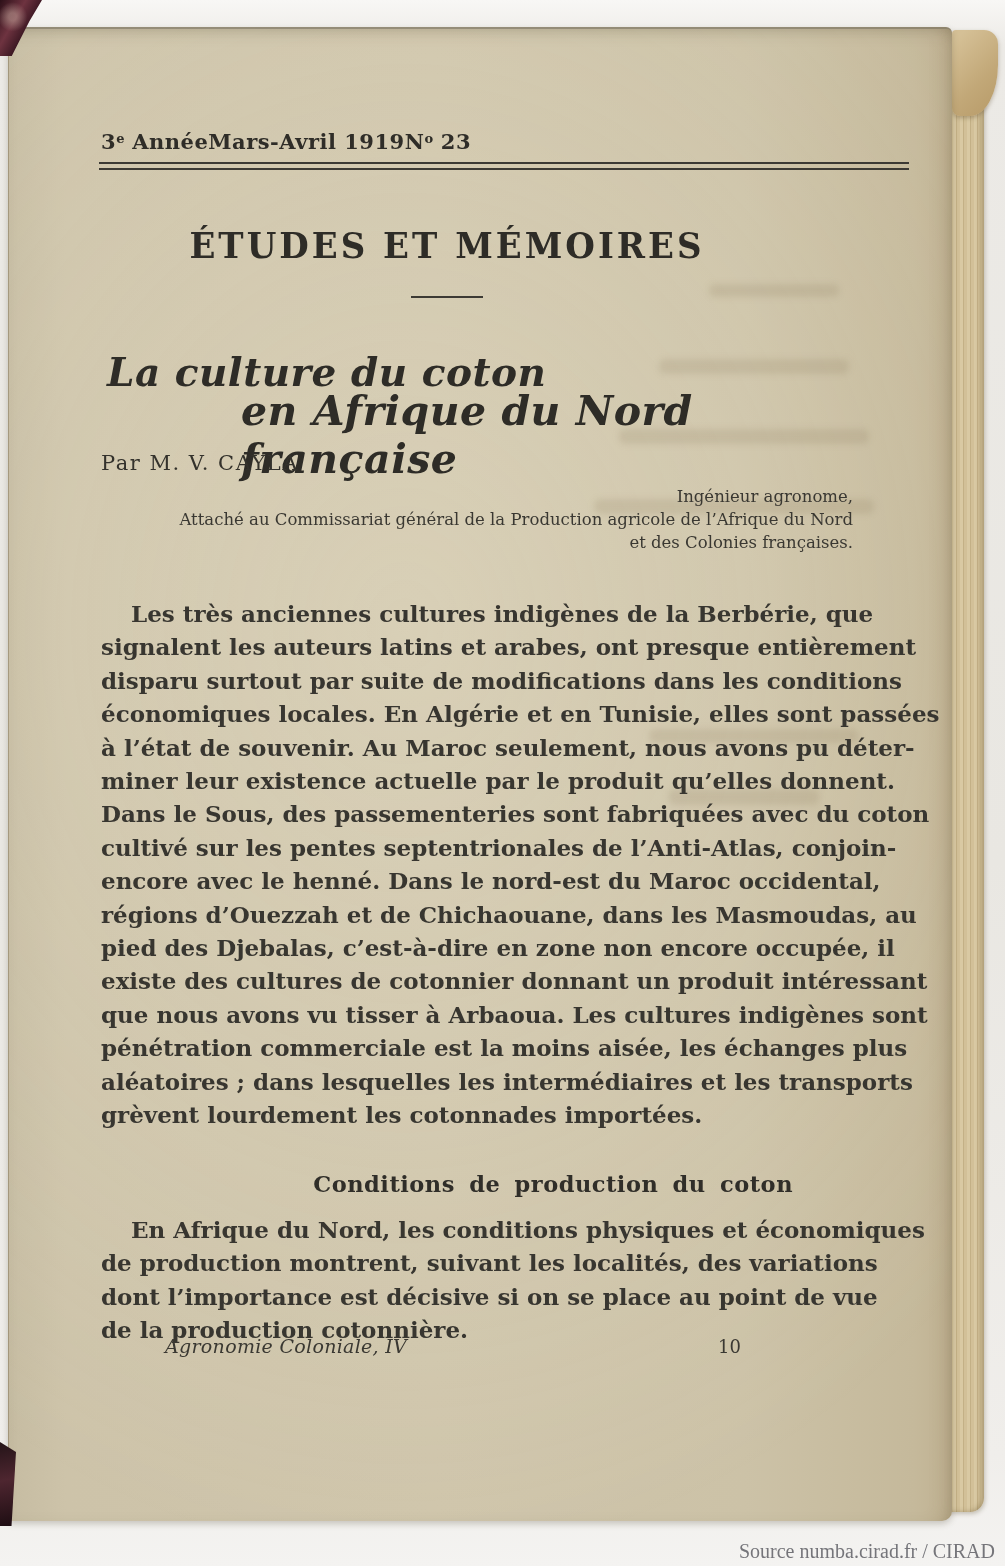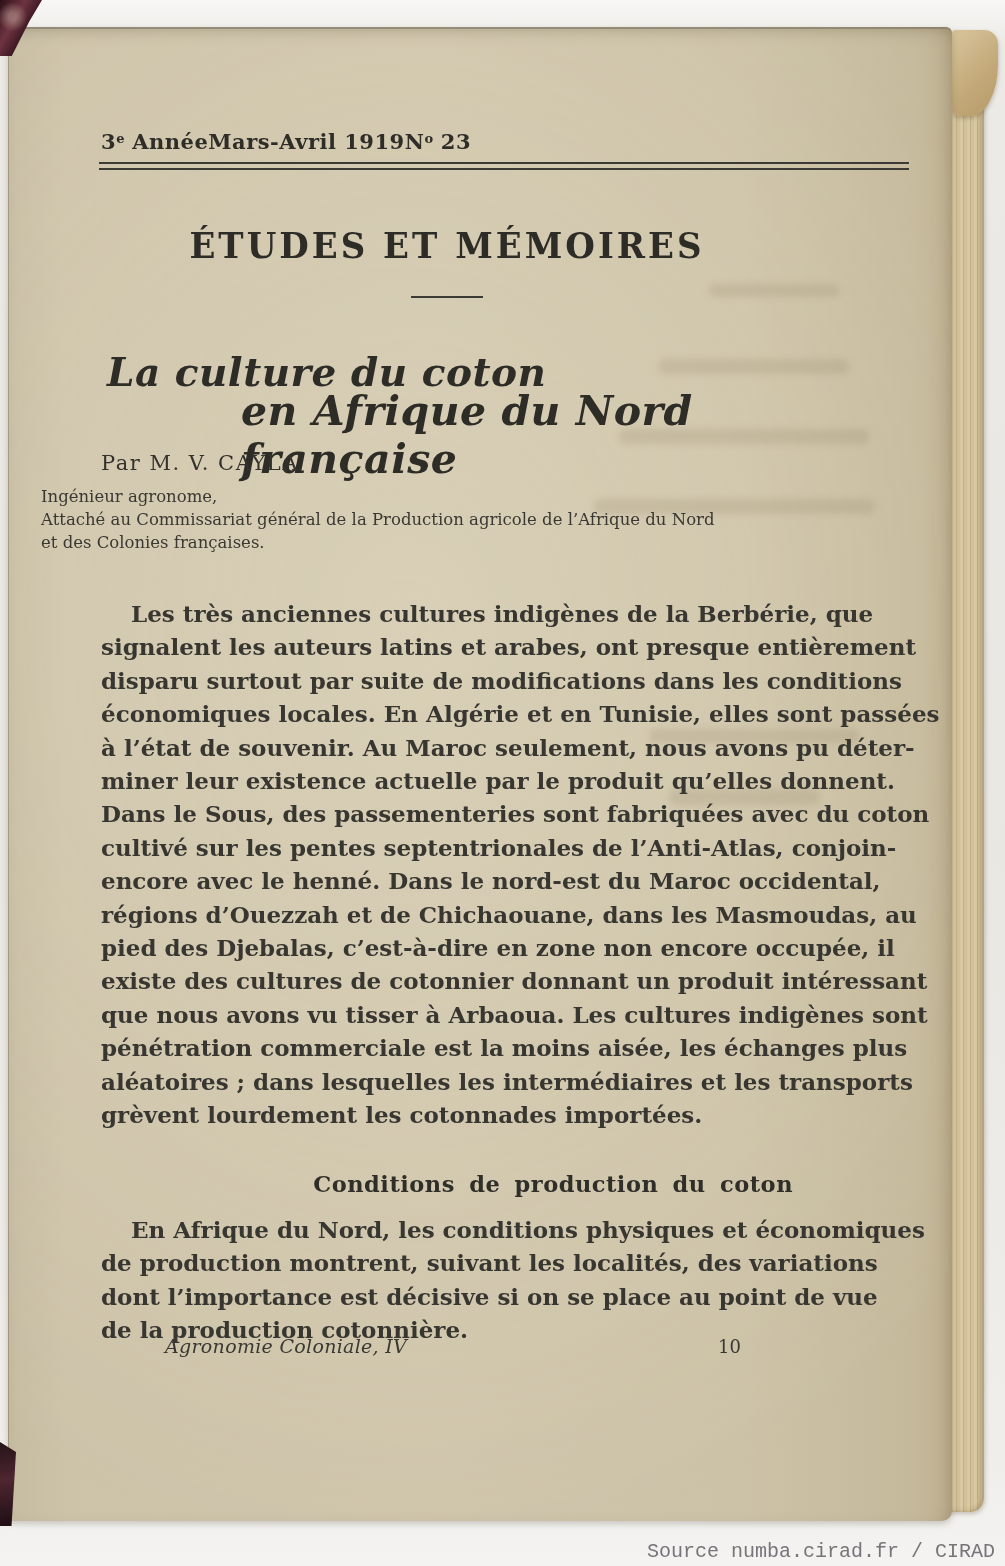--- a/index.html
+++ b/index.html
@@ -118,21 +118,21 @@
   }
   .byline {
     position: absolute; left: 0; top: 422px;
     width: 100%; text-align: left;
     font-size: 21px;
     letter-spacing: 1.5px;
     color: #34322c;
   }
   .affiliation {
     position: absolute; left: -60px; top: 456px;
-    width: 812px; text-align: left;
+    width: 812px; text-align: right;
     font-size: 16.5px;
     line-height: 23px;
     color: #3a3832;
   }
   .para {
     position: absolute; left: 0;
     width: 692px;
     font-size: 23px;
     line-height: 33.4px;
     color: #383630;
@@ -165,21 +165,21 @@
     position: absolute; display: block;
     background: rgba(130,115,78,0.16);
     filter: blur(3px);
     border-radius: 6px;
   }
 
   
   .attribution {
     position: absolute;
     right: 10px; bottom: 3px;
-    font-family: Liberation Mono, monospace;
+    font-family: Liberation Serif, serif;
     font-size: 20px;
     color: #75757a;
     z-index: 5;
     margin-left: 36px;
   }
 </style>
 </head>
 <body>
 
 <div class="page-edges"></div>

